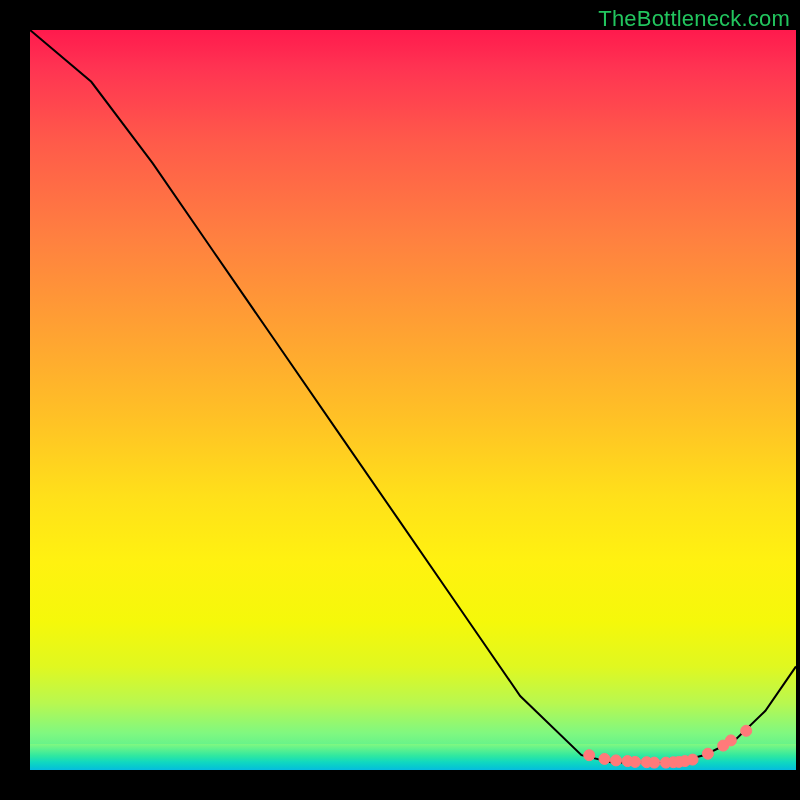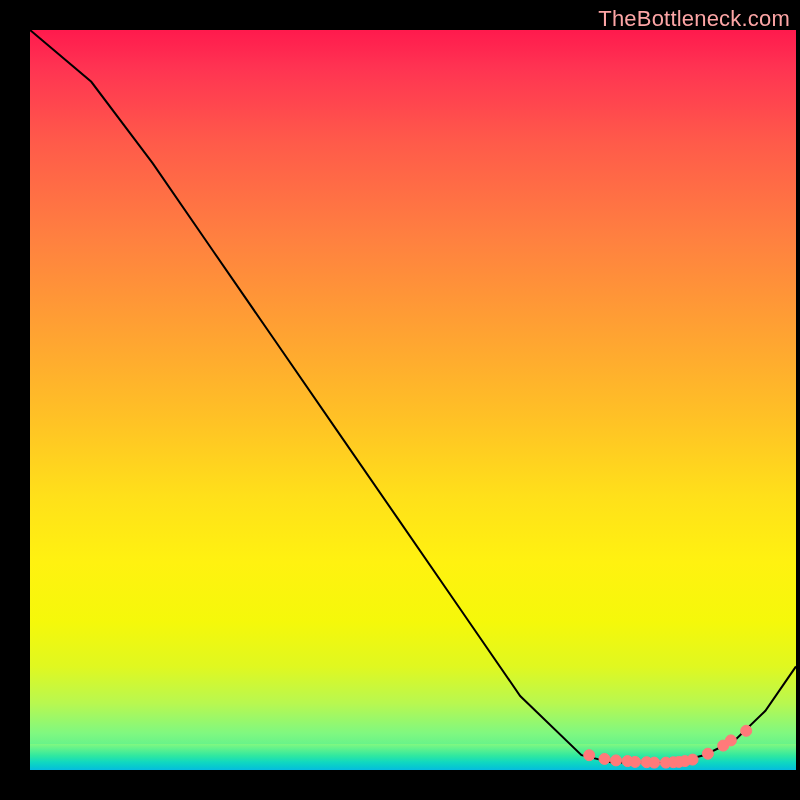--- a/index.html
+++ b/index.html
@@ -8,21 +8,21 @@
     height: 800px;
     background: #000;
     position: relative;
     font-family: Arial, sans-serif;
     overflow: hidden;
   }
   .watermark {
     position: absolute;
     top: 6px;
     right: 10px;
-    color: #fca5a5;
+    color: #22c55e;
     font-size: 22px;
     font-weight: 500;
     z-index: 10;
     letter-spacing: 0.2px;
   }
   .chart-area {
     position: absolute;
     top: 30px;
     left: 30px;
     right: 4px;

